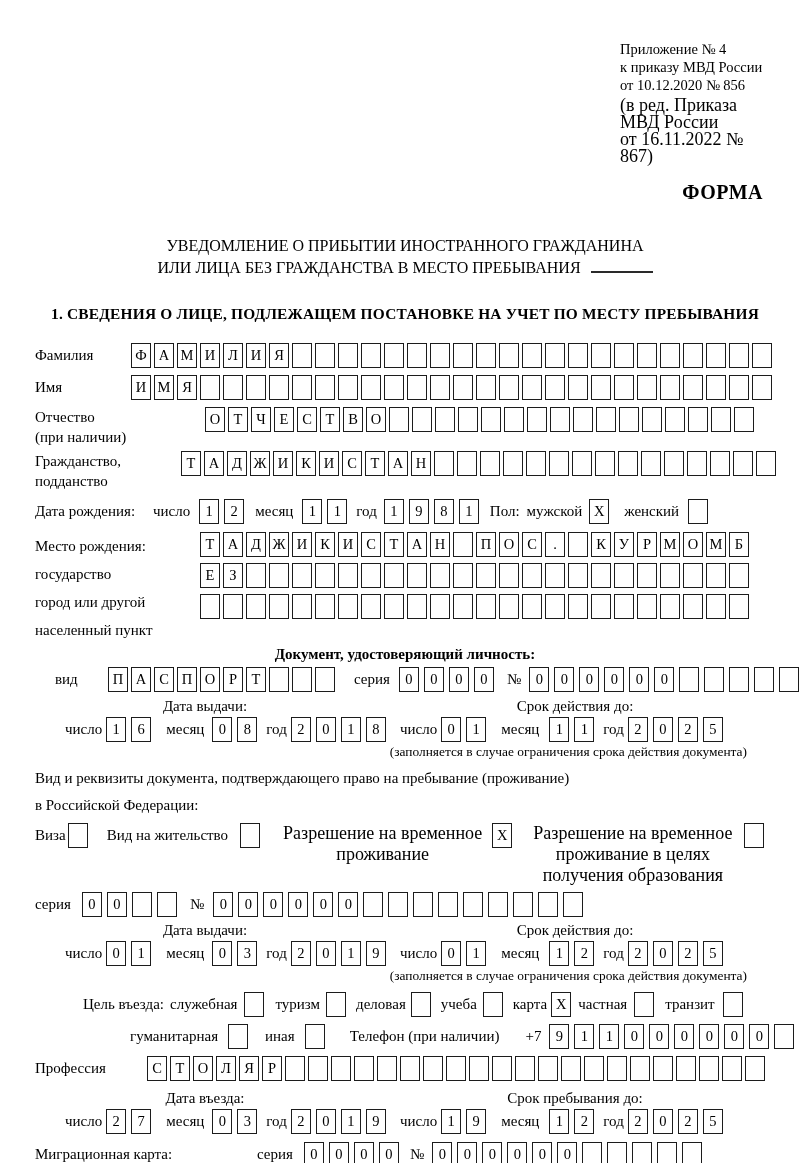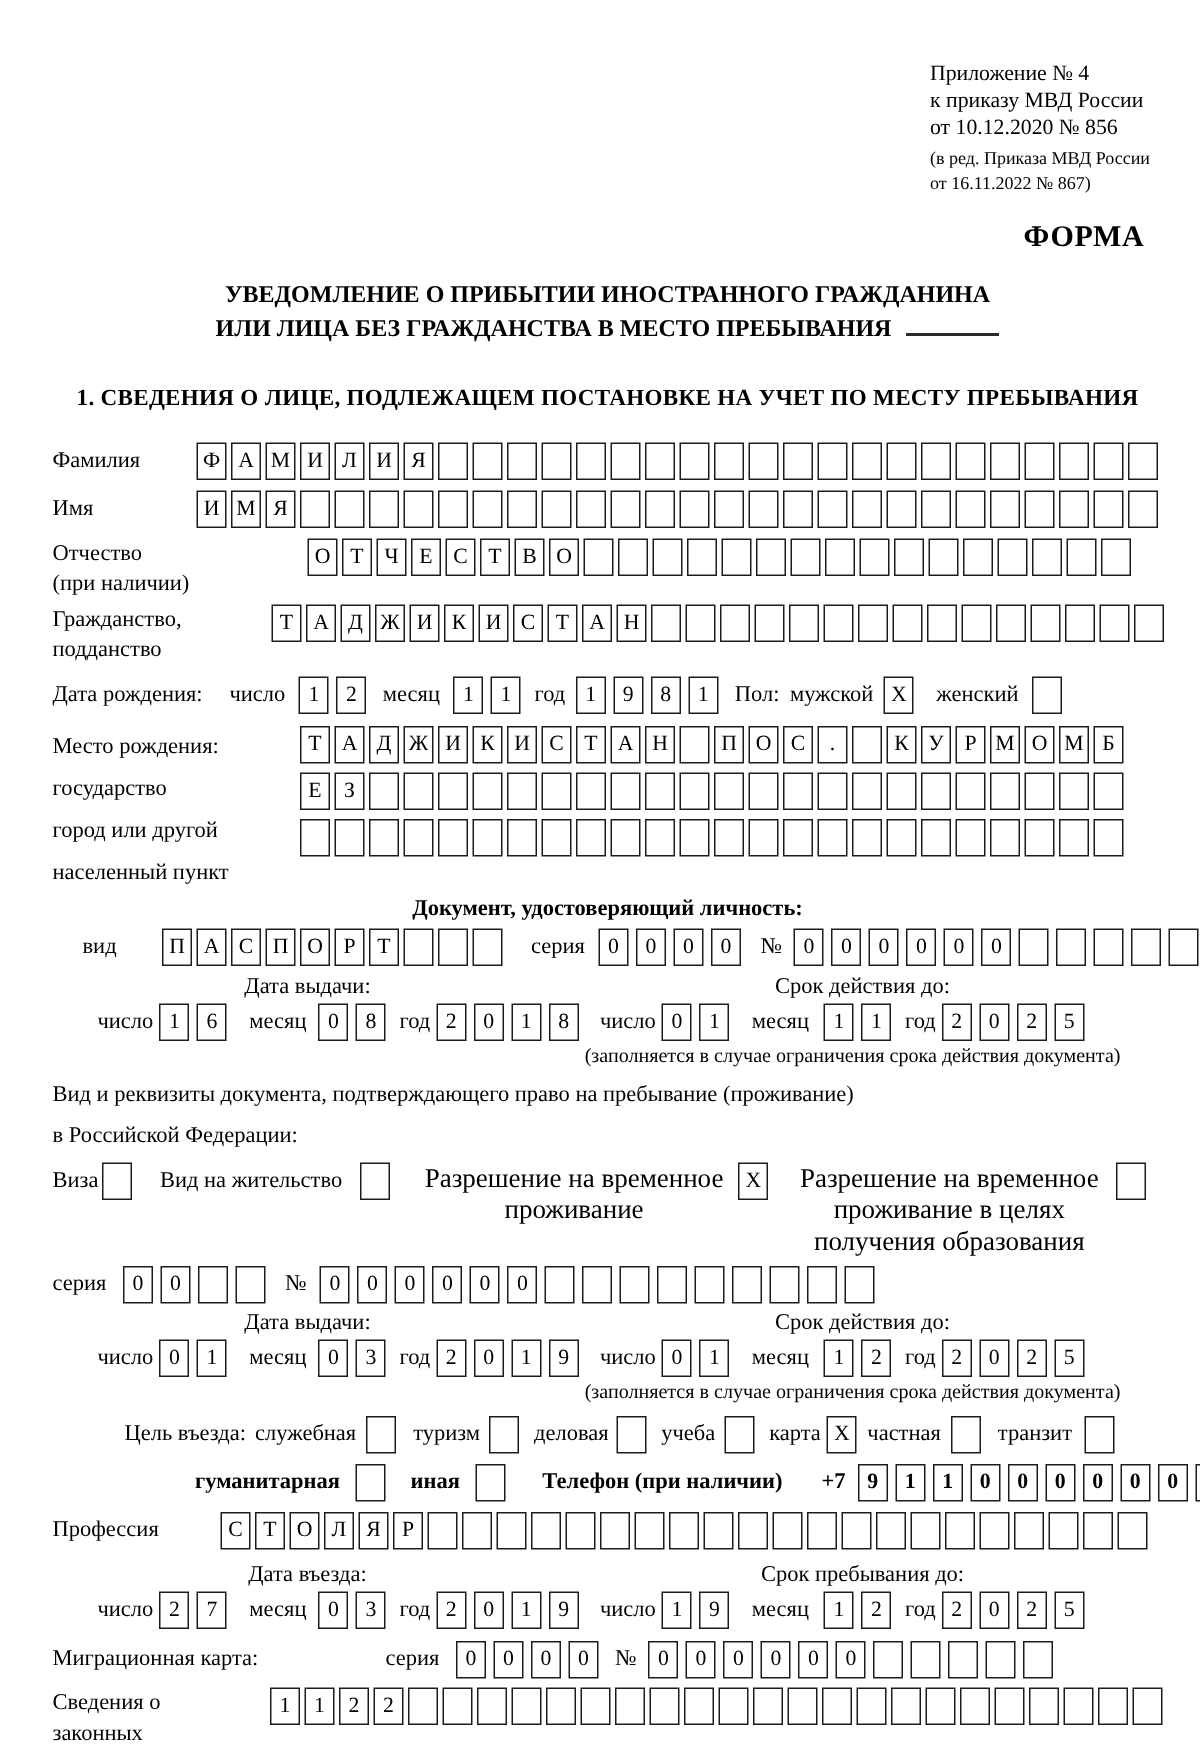--- a/index.html
+++ b/index.html
@@ -3,23 +3,23 @@
 <meta charset="utf-8">
 <style>
   html,body{margin:0;padding:0;background:#fff;}
   .page{
     width:800px;height:1163px;box-sizing:border-box;position:relative;
     background:#fff;color:#000;
     font-family:"Liberation Serif","DejaVu Serif",serif;
     padding:40px 25px 0 35px;overflow:hidden;
   }
   .annex{margin-left:585px;font-size:14.5px;line-height:18px;}
-  .annex .rev{font-size:12px;margin-top:3px;line-height:17px;}
+  .annex .rev{font-size:18px;margin-top:3px;line-height:17px;}
   .forma{font-weight:bold;font-size:20px;text-align:right;padding-right:12px;margin-top:16px;letter-spacing:.5px;}
-  .title{text-align:center;font-weight:bold;font-size:16px;margin-top:16px;line-height:22px;}
+  .title{text-align:center;font-weight:normal;font-size:16px;margin-top:31px;line-height:22px;}
   .title .uline{display:inline-block;width:62px;border-bottom:2px solid #2a2a2a;height:14px;margin-left:10px;}
   .sec-heading{font-weight:bold;font-size:15.4px;text-align:center;margin-top:26px;margin-bottom:20px;letter-spacing:.2px;}
   .frow{display:flex;align-items:flex-start;}
   .flabel{font-size:15px;line-height:19px;flex:none;}
   .lbl2{line-height:20px;}
   .cells{display:flex;flex:none;}
   .cell{
     width:20px;height:25px;flex:none;box-sizing:border-box;
     border:1.6px solid #1c1c1c;margin-right:3px;background:#fff;
     display:inline-flex;align-items:center;justify-content:center;
@@ -531,21 +531,21 @@
     <span class="glabel" style="margin-left:4px;margin-right:7px;">частная</span>
     <span class="cells">
         <span class="cell"></span>
       </span>
     <span class="glabel" style="margin-left:8px;margin-right:8px;">транзит</span>
     <span class="cells">
         <span class="cell"></span>
       </span>
   </div>
 
-  <div class="frow" style="align-items:center;margin-bottom:7px;padding-left:95px;font-weight:bold;">
+  <div class="frow" style="align-items:center;margin-bottom:7px;padding-left:95px;">
     <span class="glabel" style="margin-right:10px;">гуманитарная</span>
     <span class="cells">
         <span class="cell"></span>
       </span>
     <span class="glabel" style="margin-left:14px;margin-right:10px;">иная</span>
     <span class="cells">
         <span class="cell"></span>
       </span>
     <span class="glabel" style="margin-left:22px;">Телефон (при наличии)</span>
     <span class="glabel" style="margin-left:26px;margin-right:8px;">+7</span>

